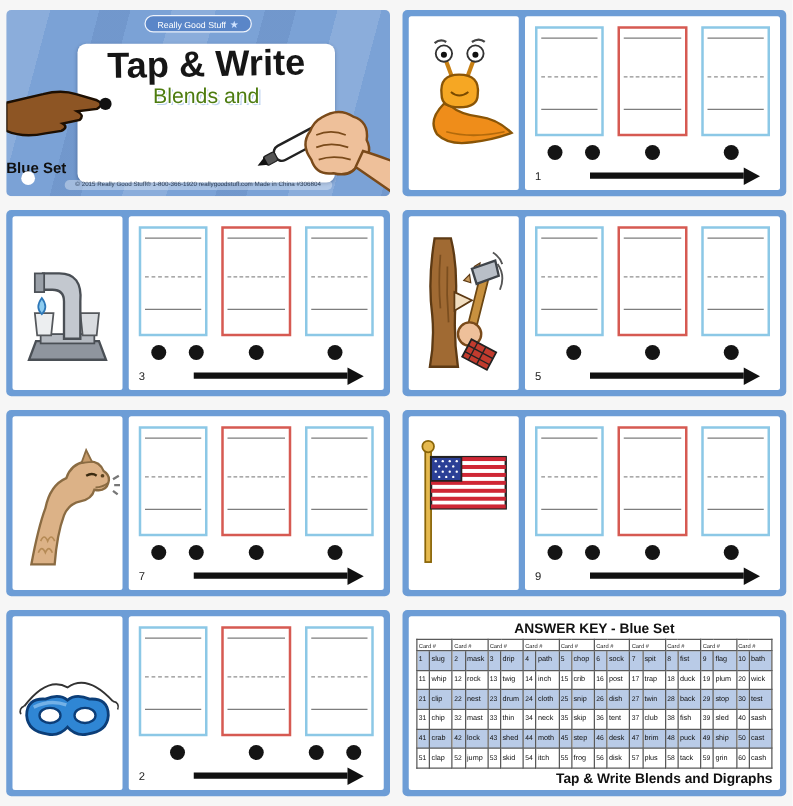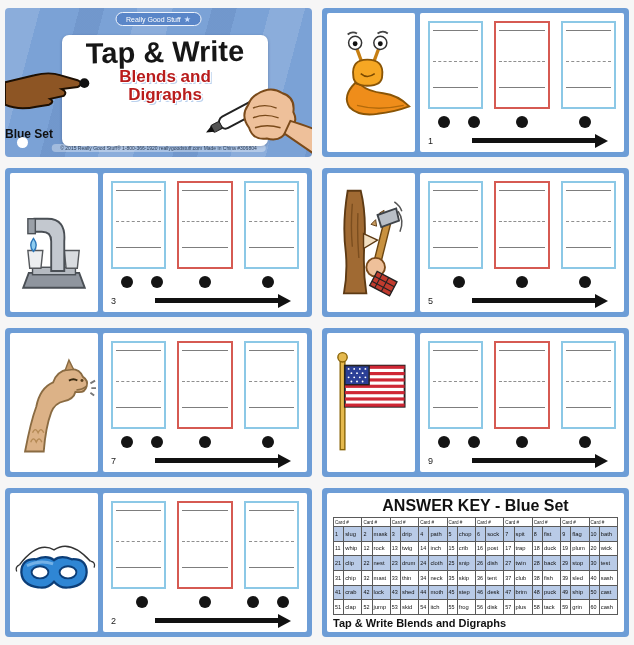--- a/index.html
+++ b/index.html
@@ -31,58 +31,57 @@
   
   .title-card{background:
      repeating-linear-gradient(105deg, rgba(255,255,255,.12) 0 34px, rgba(0,0,0,0) 34px 72px, rgba(30,60,120,.10) 72px 96px, rgba(0,0,0,0) 96px 128px),
      #7ba2d6;}
   .badge{position:absolute;top:4px;left:50%;transform:translateX(-50%);background:#5a86c8;border:1px solid #eef3fb;
          color:#fff;font-size:7px;padding:1.5px 10px;border-radius:9px;white-space:nowrap;}
   .badge .star{color:#cfe2ff;margin-left:3px;font-size:8px;}
   .title-panel{position:absolute;left:57px;top:27px;width:206px;height:111px;background:#fff;border-radius:7px;
                box-shadow:0 1px 3px rgba(20,40,80,.35);text-align:center;}
   .main-title{font-size:29px;font-weight:bold;color:#161616;line-height:1.12;margin-top:1px;transform:rotate(-1deg);}
-  .subtitle{font-size:17px;font-weight:700;color:#b91c1c;line-height:1.02;
+  .subtitle{font-size:17px;font-weight:400;color:#4d7c0f;line-height:1.02;
             text-shadow:-1px -1px 0 #fff,1px -1px 0 #fff,-1px 1px 0 #fff,1px 1px 0 #fff,2px 2px 0 #bcd2ee;}
   .set-label{position:absolute;left:0;right:0;top:119px;font-size:12px;font-weight:bold;color:#101010;}
   .copyright{position:absolute;left:50%;transform:translateX(-50%);top:136px;background:rgba(255,255,255,.35);
              border-radius:6px;font-size:5px;color:#2c3e57;padding:1px 9px;white-space:nowrap;}
   .hole{position:absolute;left:12px;bottom:9px;width:11px;height:11px;border-radius:50%;background:#fff;}
   .hand-left{position:absolute;left:0;top:50px;width:98px;height:66px;}
   .hand-right{position:absolute;right:-4px;top:56px;width:128px;height:92px;}
 
   
   .key-card{padding:5px;}
   .key-inner{background:#fff;border-radius:2px;width:100%;height:100%;box-sizing:border-box;
              display:flex;flex-direction:column;padding:3px 6px 2px;}
-  .key-title{text-align:center;font-size:16px;font-weight:bold;color:#111;padding:1px 0 2px;}
+  .key-title{text-align:center;font-size:11px;font-weight:bold;color:#111;padding:1px 0 2px;}
   .key-table-wrap{flex:1;}
   table.key{width:100%;height:100%;border-collapse:collapse;table-layout:fixed;}
   table.key th,table.key td{border:1px solid #5a5a5a;overflow:hidden;white-space:nowrap;padding:0 1px;}
   table.key th{font-size:4.6px;font-weight:normal;text-align:left;height:8px;color:#222;background:#fff;}
   table.key td{font-size:5.8px;color:#111;}
   table.key td.num{font-size:5.4px;}
   tr.shade td{background:#b9cbe7;}
   col.c-num{width:3.6%;} col.c-word{width:6.4%;}
-  .key-footer{text-align:left;font-size:11px;font-weight:bold;color:#111;padding:2px 0 1px;}
+  .key-footer{text-align:right;font-size:11px;font-weight:bold;color:#111;padding:2px 0 1px;}
 </style>
 </head>
 <body>
 
 <div class="sheet">
 
   <div class="card title-card">
     <div class="badge">
       <span>Really Good Stuff</span><span class="star">★</span>
     </div>
     <div class="title-panel">
       <div class="main-title">Tap &amp; Write</div>
       <div class="subtitle">
         <div>Blends and</div>
-        <div>Digraphs</div>
       </div>
     </div>
     <div class="set-label">Blue Set</div>
     <div class="copyright">© 2015 Really Good Stuff®   1-800-366-1920   reallygoodstuff.com   Made in China   #306804</div>
     <svg class="hand-left" viewBox="0 0 100 66">
       <path d="M0,24 L30,17 Q45,13 57,17 L74,22 Q81,25 74,29 L58,31 Q64,34 60,38 L46,41 Q51,44 45,47 L32,49 Q14,53 0,47 Z" fill="#8d5524" stroke="#1d0f02" stroke-width="2"></path>
       <circle cx="81" cy="25" r="5" fill="#111"></circle>
     </svg>
     <svg class="hand-right" viewBox="0 0 130 92">
       <g transform="rotate(-28 60 45)">

